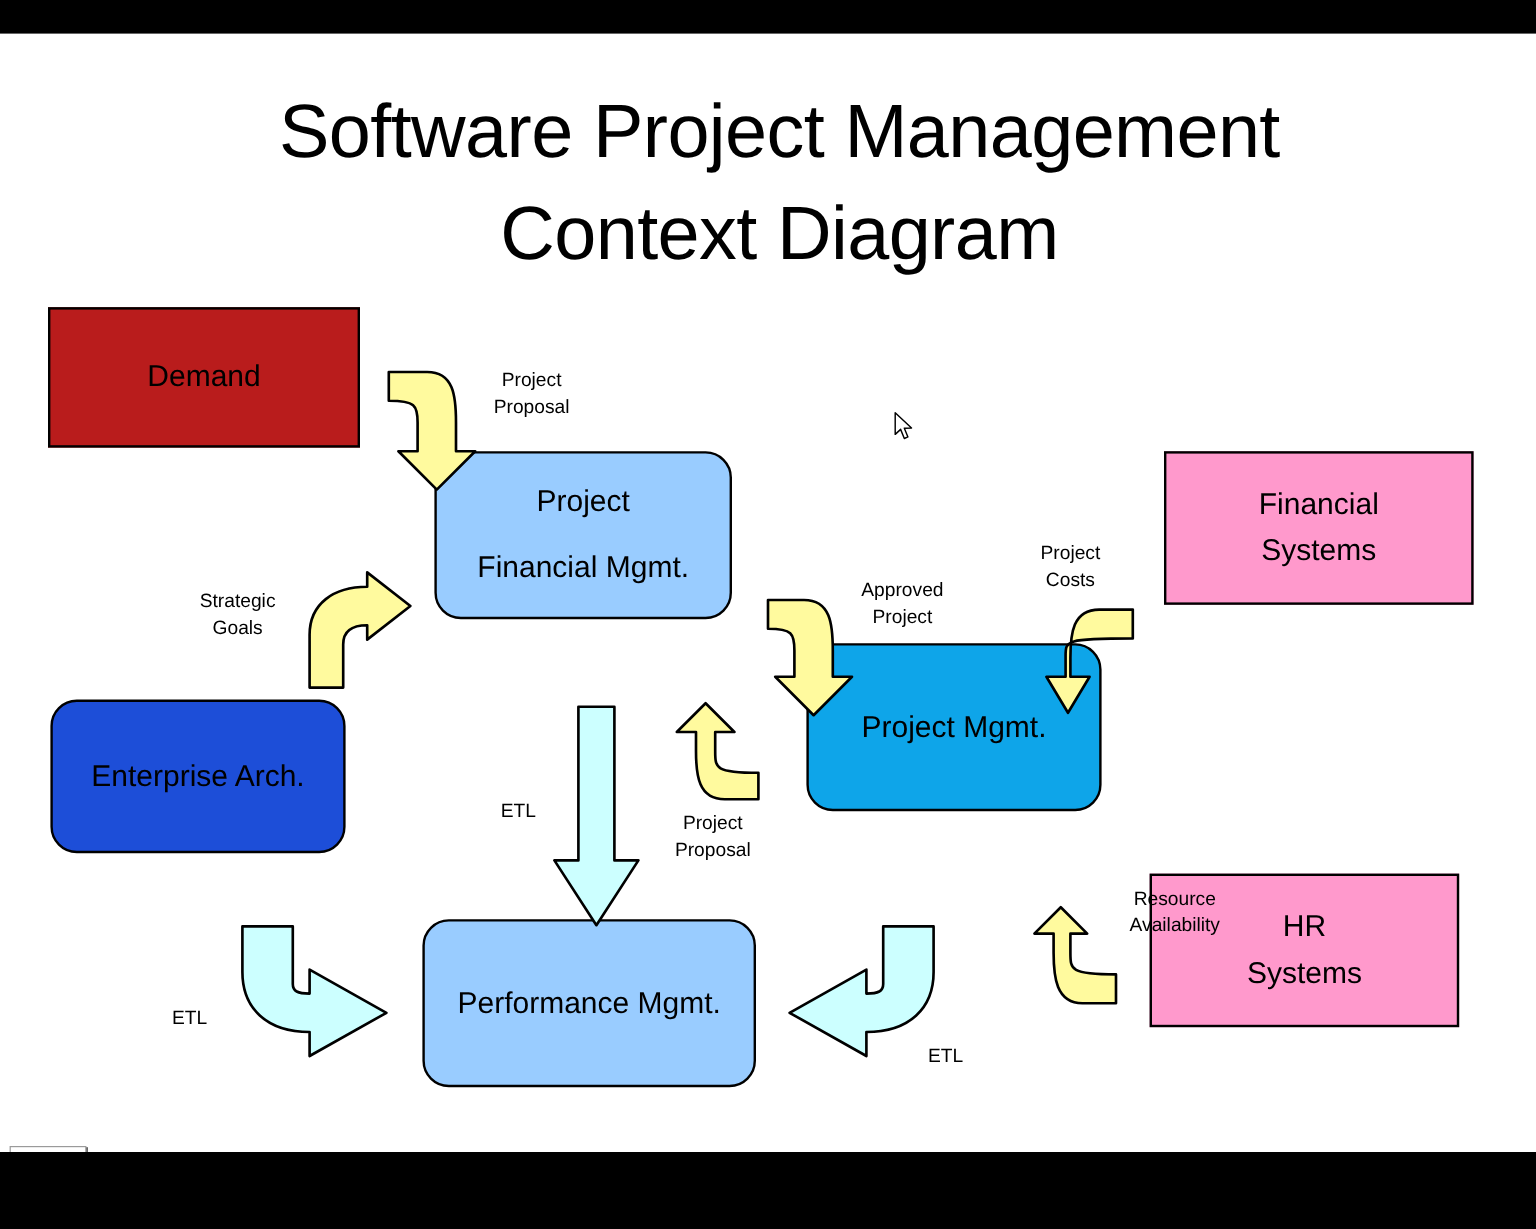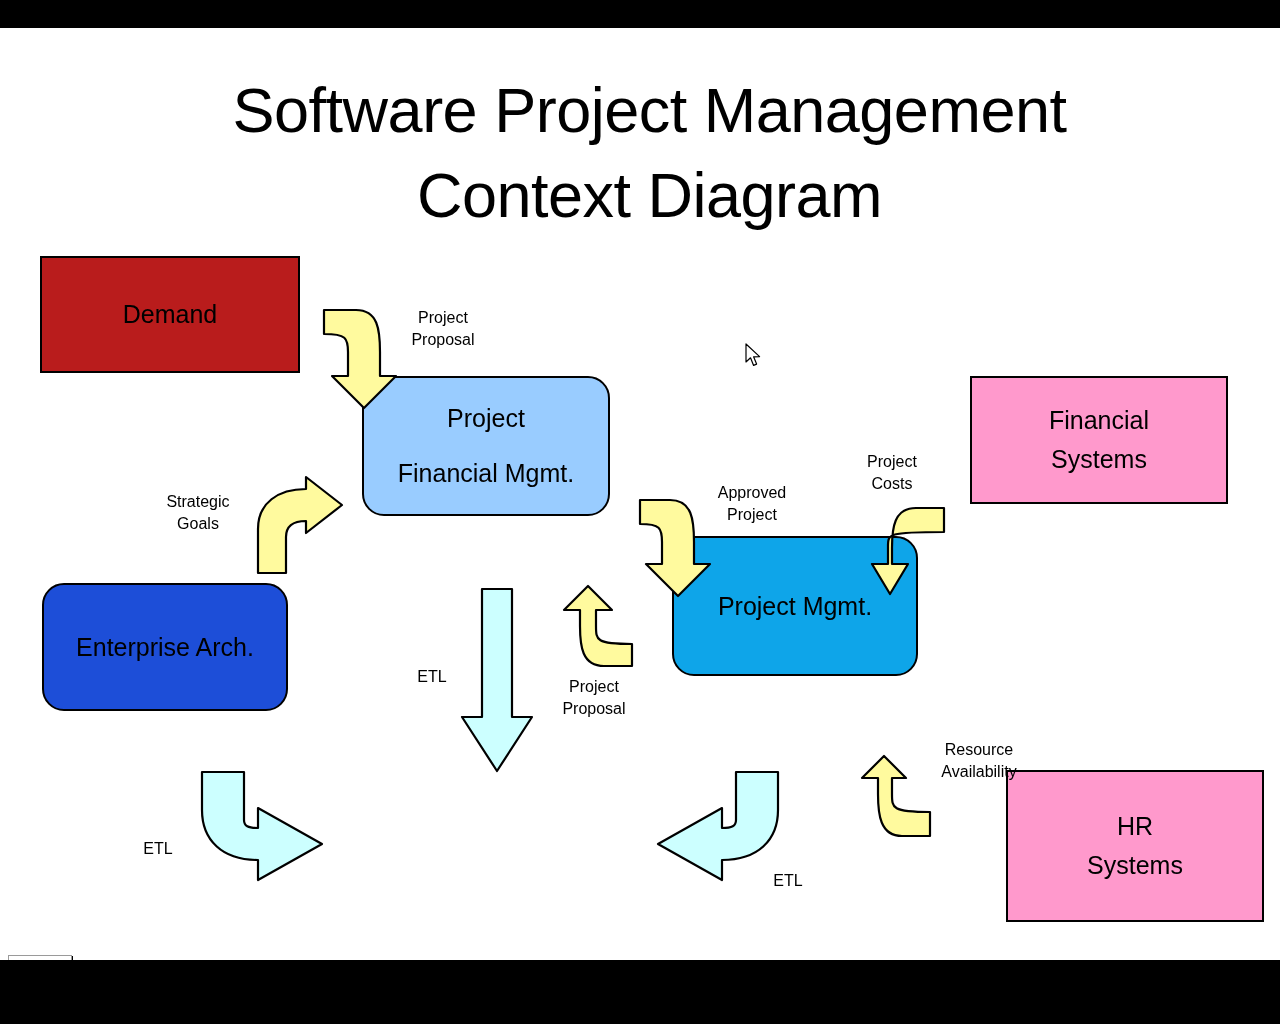--- a/index.html
+++ b/index.html
@@ -55,27 +55,30 @@
   </div>
 
   <div class="node rounded" style="left:42px;top:555px;width:246px;height:128px;background:#1d4ed8;">
     <span class="ln">Enterprise Arch.</span>
   </div>
 
   <div class="node rounded" style="left:672px;top:508px;width:246px;height:140px;background:#0ea5e9;">
     <span class="ln">Project Mgmt.</span>
   </div>
 
+  <div class="node rounded" style="left:352px;top:738px;width:278px;height:140px;background:#99CCFF;">
+    <span class="ln">Performance Mgmt.</span>
+  </div>
 
   <div class="node" style="left:970px;top:348px;width:258px;height:128px;background:#FF99CC;">
     <span class="ln">Financial</span>
     <span class="ln">Systems</span>
   </div>
 
-  <div class="node" style="left:958px;top:742px;width:258px;height:152px;background:#FF99CC;margin-left:48px;">
+  <div class="node" style="left:958px;top:700px;width:258px;height:128px;background:#FF99CC;">
     <span class="ln">HR</span>
     <span class="ln">Systems</span>
   </div>
 
   <div class="arrow" style="left:322px;top:276px;width:80px;height:110px;">
     <svg width="80" height="110" viewBox="0 0 80 110">
       <path d="M2,6 L34,6 C56,6 58,26 58,48 L58,72 L74,72 L42,104 L10,72 L26,72 L26,48
                C26,34 24,30 2,30 Z" fill="#FFFA9E" stroke="#000" stroke-width="2.2" stroke-linejoin="round"></path>
     </svg>
   </div>

